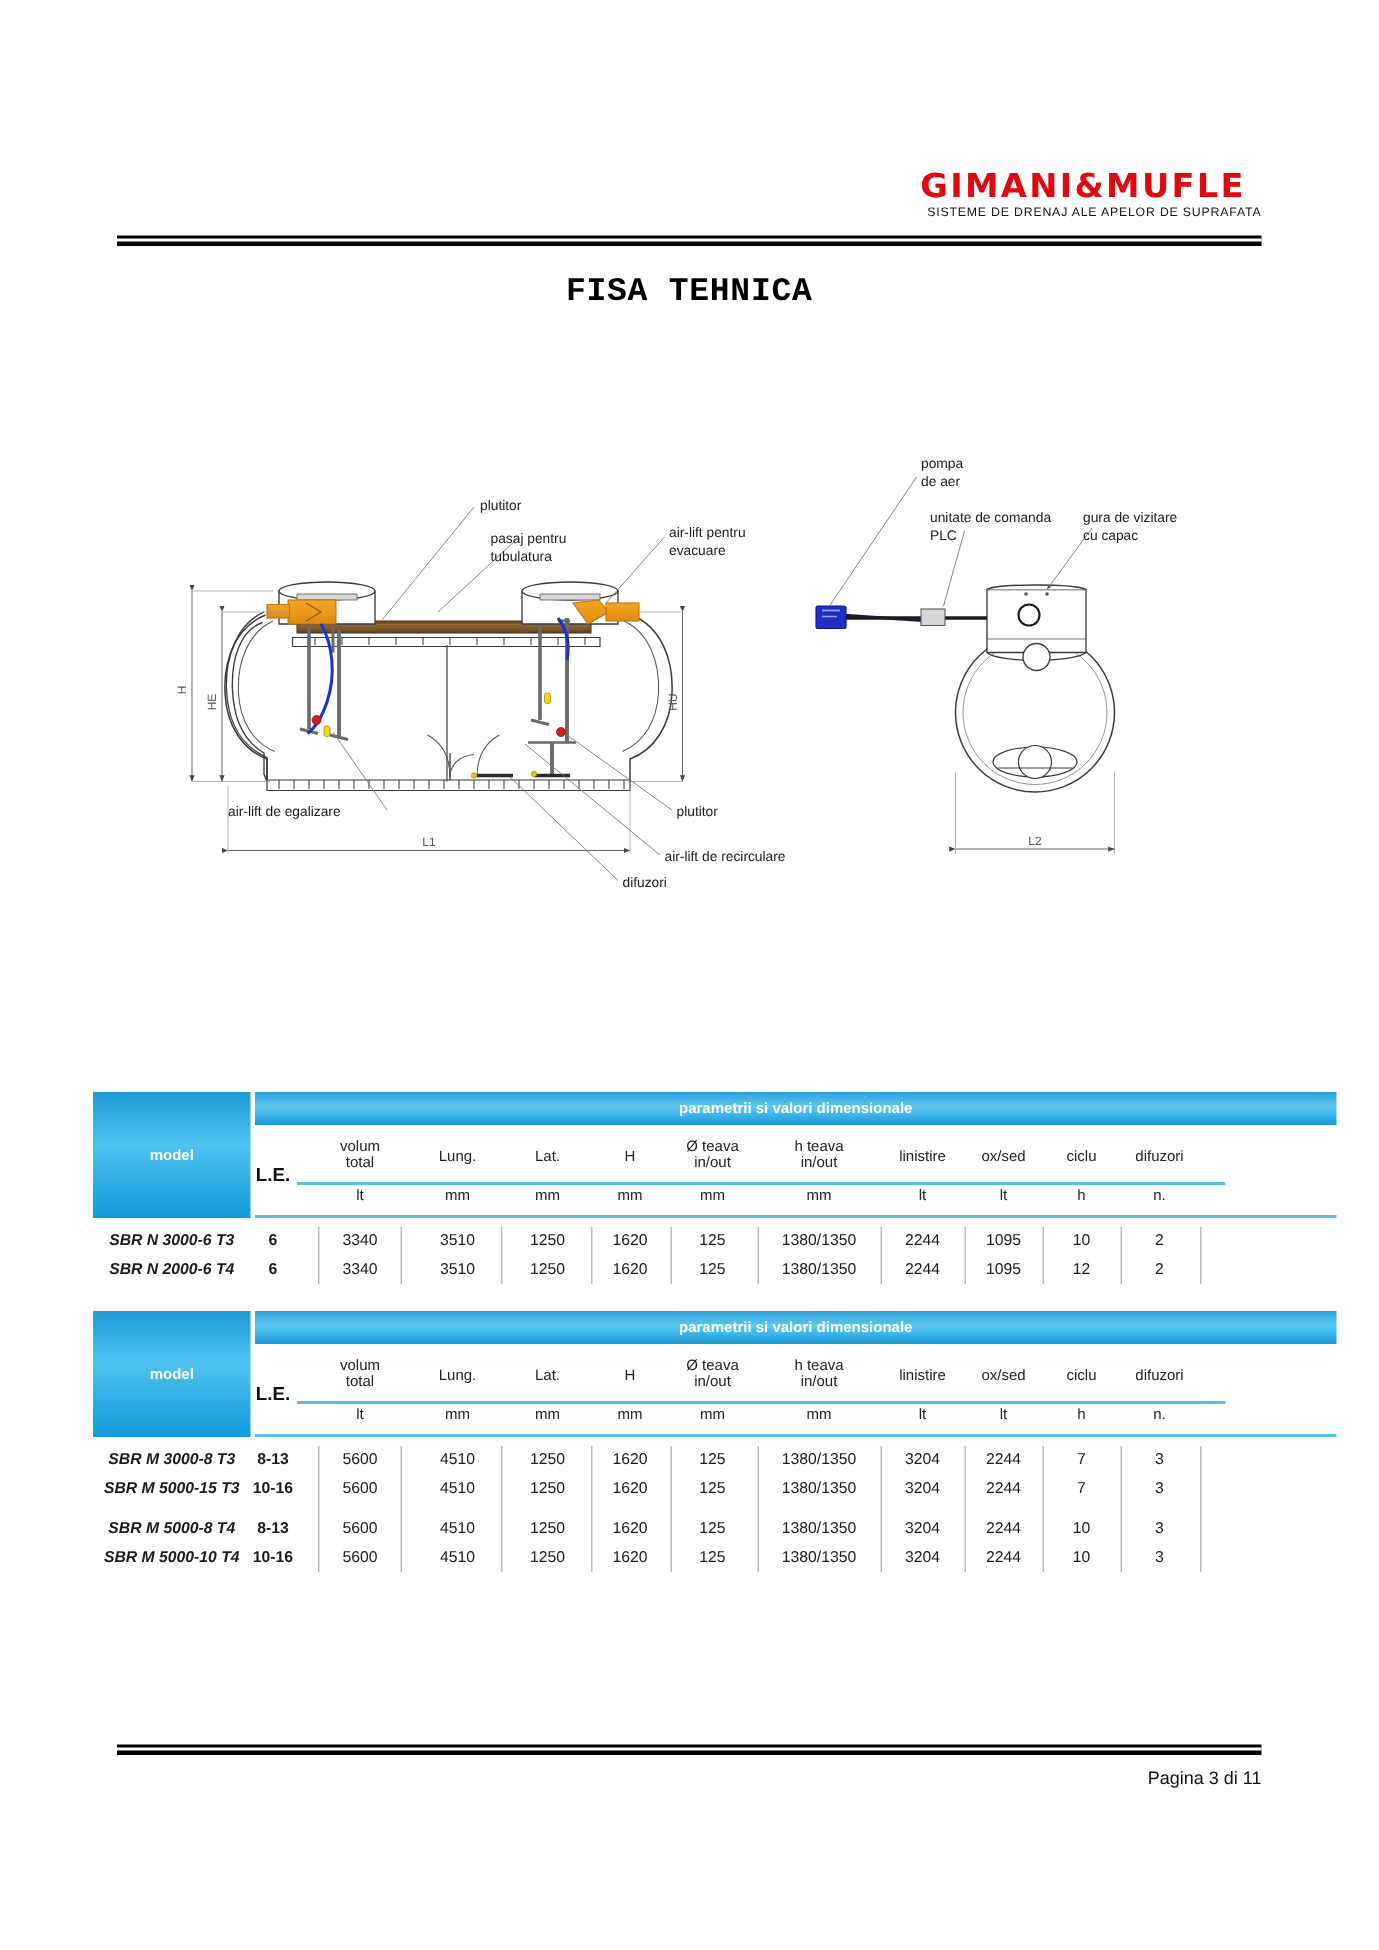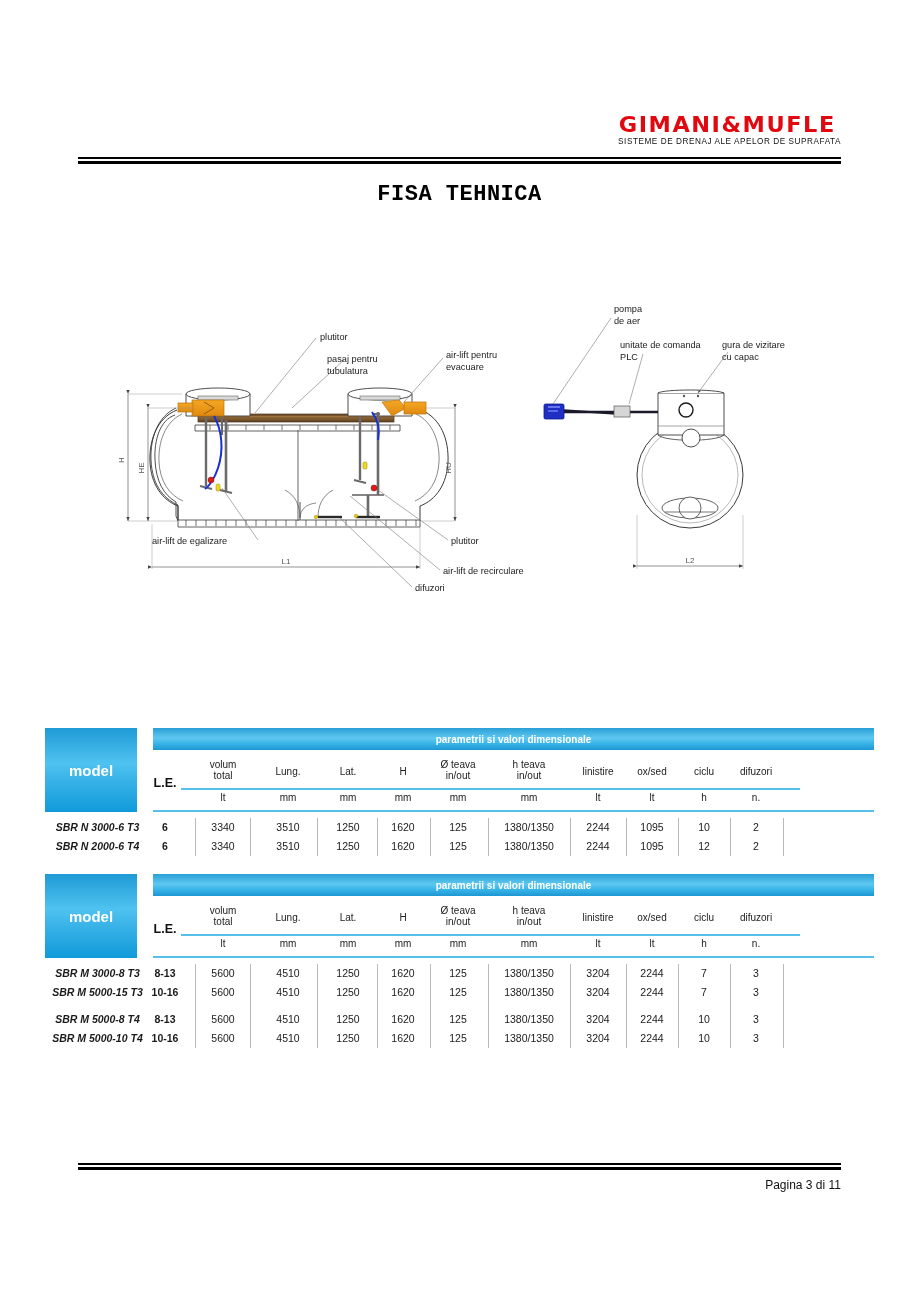--- a/index.html
+++ b/index.html
@@ -14,21 +14,21 @@
     font-family: "Liberation Sans", sans-serif;
     color: #000;
     overflow: hidden;
   }
 
   
   #logo-block {
     position: absolute;
     right: 78px;
     top: 114px;
-    text-align: center;
+    text-align: left;
     line-height: 1;
   }
   #logo-name {
     font-family: "DejaVu Sans", sans-serif;
     font-weight: bold;
     font-size: 22px;
     letter-spacing: 1.5px;
     color: #e1080f;
     transform: scaleX(1.02);
     transform-origin: right center;
@@ -98,42 +98,42 @@
   }
   .dimlbl {
     font-family: "Liberation Sans", sans-serif;
     font-size: 8px;
     fill: #555;
   }
 
   
   .tbl {
     position: absolute;
-    left: 45px;
+    left: 62px;
     width: 829px;
   }
   #table1 { top: 728px; }
   #table2 { top: 874px; }
 
   .tbl-grid {
     position: relative;
     width: 100%;
   }
 
   
   .model-cell {
     position: absolute;
     left: 0;
     top: 0;
-    width: 92px;
+    width: 105px;
     background: linear-gradient(to bottom, #1f9ad6 0%, #4fc3f0 42%, #3bb4e8 60%, #109ada 100%);
     color: #ffffff;
     font-family: "Liberation Sans", sans-serif;
     font-weight: bold;
-    font-size: 15px;
+    font-size: 10px;
     display: flex;
     align-items: center;
     justify-content: center;
     box-sizing: border-box;
   }
 
   
   .banner {
     position: absolute;
     left: 108px;

